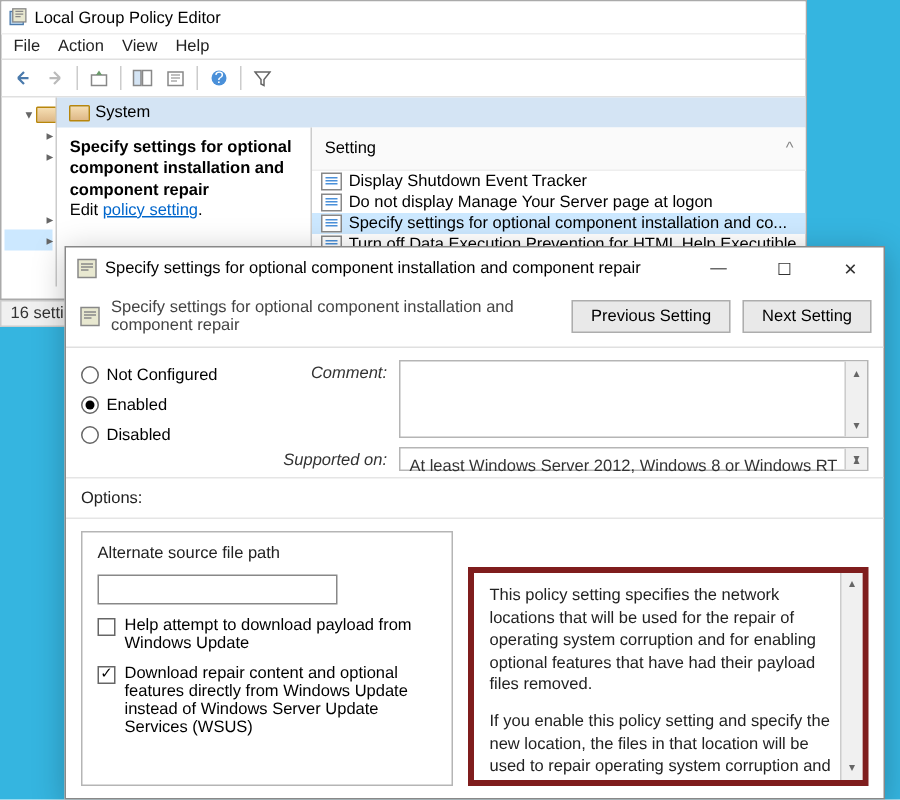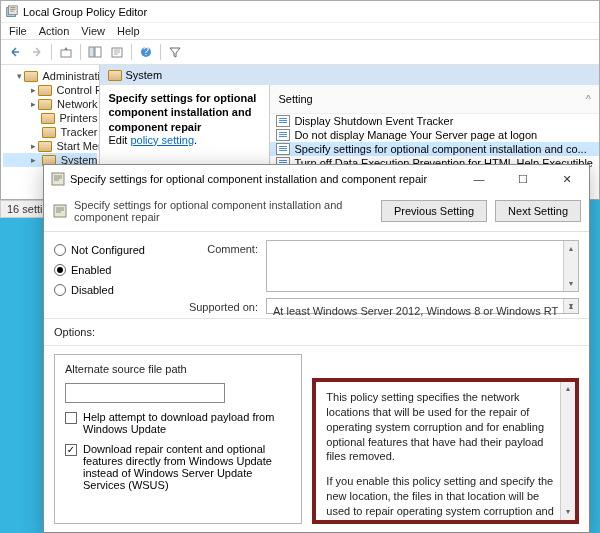--- a/index.html
+++ b/index.html
@@ -1,19 +1,19 @@
 <!DOCTYPE html>
 <html><head>
 <meta charset="utf-8">
 <style>
 * { box-sizing: border-box; margin: 0; padding: 0; font-family: "Segoe UI", Tahoma, sans-serif; font-size: 11px; }
 body { background: #35b5e0; width: 600px; height: 533px; overflow: hidden; position: relative; }
 
 
-.gpe-window { position: absolute; left: 0; top: 0; width: 600px; height: 200px; background: #fff; border: 1px solid #aaa; }
+.gpe-window { position: absolute; left: 0; top: 0; width: 538px; height: 200px; background: #fff; border: 1px solid #aaa; }
 .titlebar { display: flex; align-items: center; height: 22px; padding: 0 4px; background: #fff; border-bottom: 1px solid #eee; }
 .titlebar .icon { width: 14px; height: 14px; margin-right: 4px; }
 .titlebar .title { color: #000; }
 .menubar { display: flex; gap: 12px; padding: 2px 8px; color: #222; }
 .toolbar { display: flex; align-items: center; gap: 2px; padding: 2px 4px; border-top: 1px solid #e0e0e0; border-bottom: 1px solid #e0e0e0; height: 26px; }
 .toolbar .tbtn { width: 20px; height: 20px; display: flex; align-items: center; justify-content: center; color: #555; border-radius: 2px; }
 .toolbar .sep { width: 1px; height: 16px; background: #ccc; margin: 0 2px; }
 
 .gpe-body { display: flex; height: calc(100% - 72px); }
 .tree { width: 135px; border-right: 1px solid #ccc; padding: 4px 2px; overflow: hidden; }
@@ -51,21 +51,21 @@
 .dlg-header .htext { flex: 1; display: flex; align-items: center; gap: 6px; color: #444; }
 .btn { background: #e9e9e9; border: 1px solid #adadad; padding: 4px 12px; font-size: 11px; }
 
 .dlg-top { display: flex; padding: 8px 10px 4px; gap: 14px; }
 .radio-col { display: flex; flex-direction: column; gap: 8px; width: 110px; padding-top: 4px; }
 .radio-row { display: flex; align-items: center; gap: 5px; }
 .radio { width: 12px; height: 12px; border: 1px solid #666; border-radius: 50%; display: flex; align-items: center; justify-content: center; flex-shrink: 0; }
 .radio.checked::after { content: ''; width: 6px; height: 6px; background: #000; border-radius: 50%; }
 .fields { flex: 1; display: flex; flex-direction: column; gap: 6px; }
 .field-row { display: flex; gap: 8px; align-items: flex-start; }
-.field-row .lbl { width: 80px; text-align: right; padding-top: 3px; color: #333; }
+.field-row .lbl { width: 80px; text-align: right; padding-top: 3px; color: #333; font-style: italic; }
 .textarea { flex: 1; height: 52px; border: 1px solid #b5b5b5; background: #fff; position: relative; }
 .field-box { flex: 1; height: 16px; border: 1px solid #b5b5b5; background: #fff; padding: 6px; color: #333; position: relative; }
 .scrolltrack { position: absolute; right: 0; top: 0; bottom: 0; width: 15px; background: #f0f0f0; border-left: 1px solid #ccc; }
 .scrollup, .scrolldown { position: absolute; left: 0; right: 0; height: 15px; display: flex; align-items: center; justify-content: center; color: #666; font-size: 8px; }
 .scrollup { top: 0; } .scrolldown { bottom: 0; }
 
 .dlg-mid { display: flex; padding: 4px 10px 4px; gap: 14px; border-top: 1px solid #e5e5e5; border-bottom: 1px solid #e5e5e5; }
 .col-head { flex: 1; padding: 3px 0; color: #222; }
 
 .dlg-bottom { flex: 1; display: flex; padding: 8px 10px; gap: 10px; overflow: hidden; }

